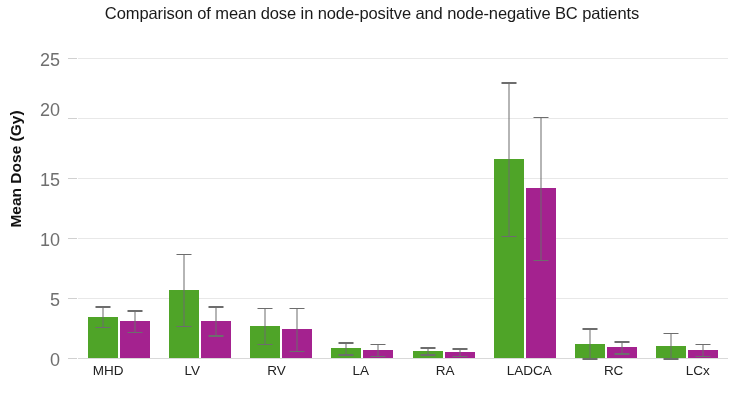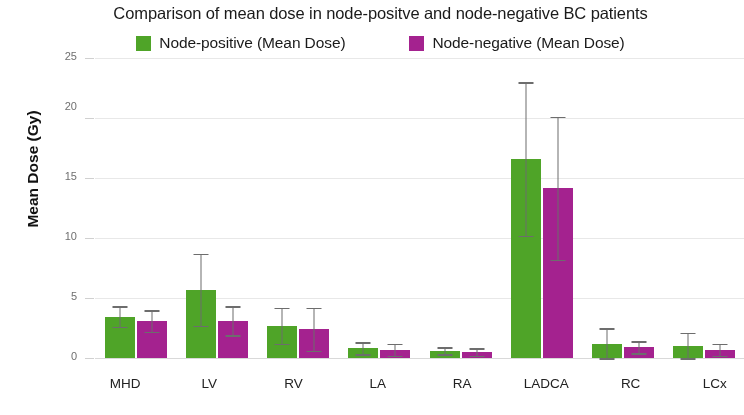--- a/index.html
+++ b/index.html
@@ -3,21 +3,21 @@
 <meta charset="utf-8">
 <style>
   html,body{margin:0;padding:0;}
   body{
     width:744px;height:415px;
     background:#ffffff;
     font-family:"Liberation Sans", sans-serif;
     overflow:hidden;
     position:relative;
   }
-  #chart-root{position:absolute;inset:0;margin-left:17px;}
+  #chart-root{position:absolute;inset:0;}
 
   
   .chart-title{
     position:absolute;left:0;right:0;top:4px;
     text-align:center;
     font-size:16.5px;
     color:#1a1a1a;
     letter-spacing:-0.1px;
     white-space:nowrap;
   }
@@ -59,21 +59,21 @@
     width:650px;height:300px;
   }
   .gridline{
     position:absolute;left:0;right:0;
     height:1px;background:#e8e8e8;
   }
   .gridline.baseline{background:#d9d9d9;}
   .ytick-label{
     position:absolute;
     right:752px; 
-    font-size:11px;color:#6f6f6f;
+    font-size:18px;color:#6f6f6f;
     text-align:right;width:32px;
   }
   .ytick-dash{
     position:absolute;left:-10px;width:9px;height:1px;background:#d0d0d0;
   }
 
   .groups{
     position:absolute;inset:0;
     display:flex;
     align-items:flex-end;
@@ -97,46 +97,36 @@
     transform:translateX(-50%);
   }
   .errorcap{
     position:absolute;left:50%;width:15px;height:1.6px;
     background:#6d6d6d;
     transform:translateX(-50%);
   }
 
   .xtick-labels{
     position:absolute;
-    left:78px;top:376px;width:650px;
+    left:78px;top:363px;width:650px;
     display:flex;
     gap:24px;
   }
   .xtick{
     flex:1 1 0;text-align:center;
     font-size:13.5px;color:#222;
   }
 </style>
 </head>
 <body>
 
 <div id="chart-root">
 
   <div class="chart-title">Comparison of mean dose in node-positve and node-negative  BC patients</div>
 
-  <div class="legend">
-    <div class="legend-item">
-      <span class="legend-swatch" style="background:#4FA428"></span>
-      <span class="legend-label">Node-positive (Mean Dose)</span>
-    </div>
-    <div class="legend-item">
-      <span class="legend-swatch" style="background:#A4228F"></span>
-      <span class="legend-label">Node-negative (Mean Dose)</span>
-    </div>
-  </div>
 
   <div class="y-axis-title">Mean Dose (Gy)</div>
 
   <div class="plot-area" id="plot-area">
       <div class="gridline baseline" style="top: 300px;"></div>
       <div class="ytick-dash" style="top: 300px;"></div>
       <div class="ytick-label" style="top: 292px; left: -50px; right: auto;">0</div>
       <div class="gridline" style="top: 240px;"></div>
       <div class="ytick-dash" style="top: 240px;"></div>
       <div class="ytick-label" style="top: 232px; left: -50px; right: auto;">5</div>

